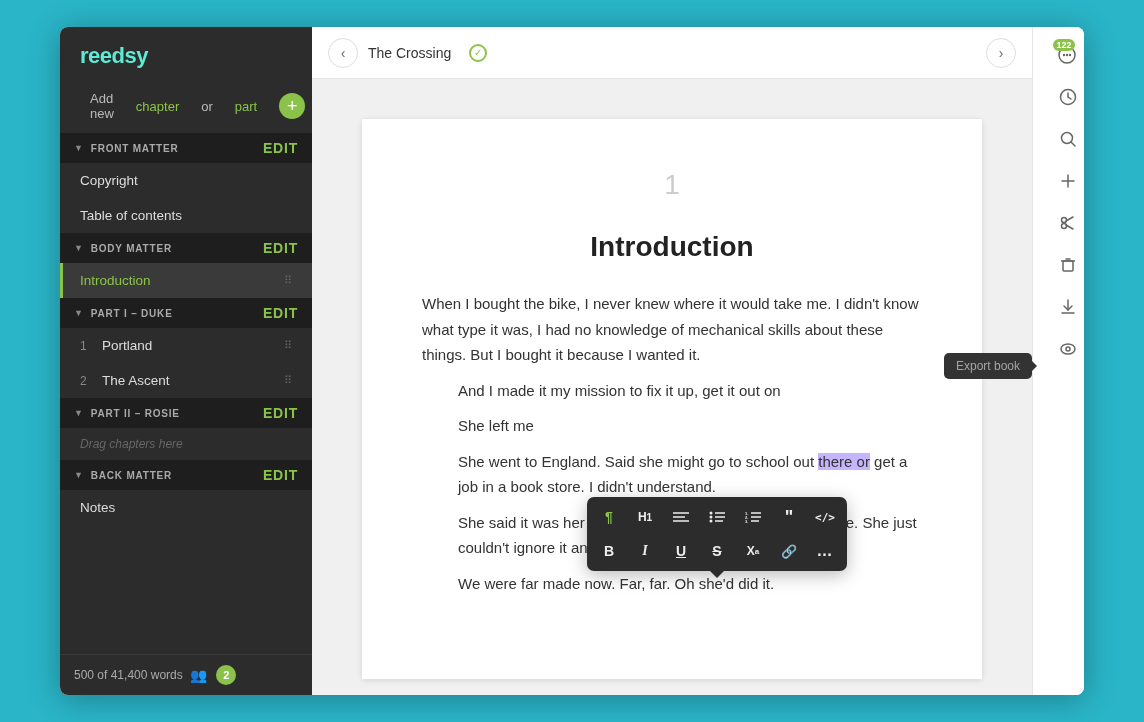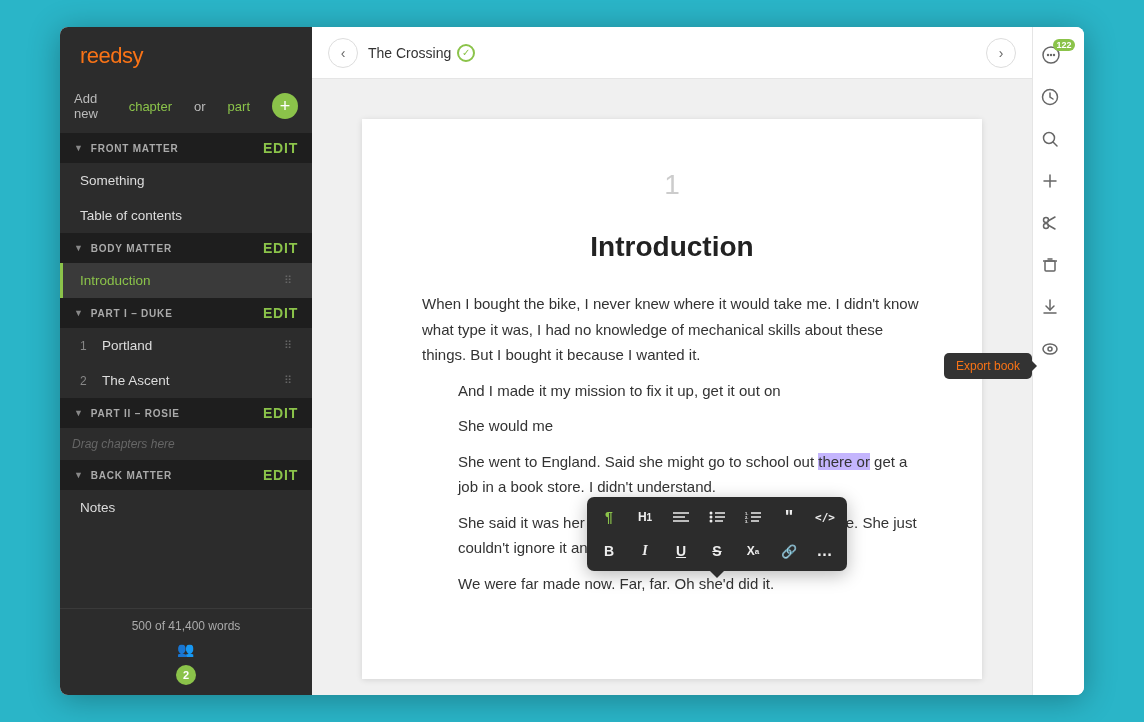--- a/index.html
+++ b/index.html
@@ -27,26 +27,26 @@
       min-width: 252px;
       background: #2c2c2c;
       color: #fff;
       display: flex;
       flex-direction: column;
       overflow-y: auto;
     }
     .sidebar-logo {
       padding: 16px 20px 14px;
       font-size: 22px;
-      font-weight: 400;
-      color: #f97316;
+      font-weight: 700;
+      color: #5eead4;
       letter-spacing: -0.5px;
     }
     .sidebar-add-row {
-      padding: 8px 14px 12px;
+      padding: 8px 30px 12px;
       display: flex;
       align-items: center;
       gap: 22px;
       font-size: 13px;
       color: #bbb;
     }
     .sidebar-add-row a { color: #8bc34a; text-decoration: none; font-weight: 400; }
     .add-btn {
       margin-left: auto;
       width: 26px;
@@ -106,35 +106,34 @@
       color: #888;
       font-size: 12px;
       min-width: 14px;
     }
     .sidebar-item .drag-handle {
       margin-left: auto;
       color: #666;
       font-size: 11px;
     }
     .sidebar-drag-placeholder {
-      padding: 9px 12px;
+      padding: 9px 20px;
       font-size: 12px;
       color: #666;
       font-style: italic;
     }
     .sidebar-footer {
       margin-top: auto;
       padding: 10px 14px;
       border-top: 1px solid #3a3a3a;
       display: flex;
       align-items: center;
       font-size: 12px;
       color: #aaa;
       gap: 8px;
-      flex-direction: column;
     }
     .sidebar-footer .badge {
       background: #8bc34a;
       color: #fff;
       border-radius: 50%;
       width: 20px;
       height: 20px;
       display: flex;
       align-items: center;
       justify-content: center;
@@ -174,21 +173,21 @@
       color: #666;
       font-size: 14px;
       background: #fff;
     }
     .top-bar .chapter-title {
       font-size: 14px;
       font-weight: 500;
       color: #333;
       display: flex;
       align-items: center;
-      gap: 6px;
+      gap: 18px;
     }
     .top-bar .check-icon {
       width: 18px;
       height: 18px;
       border-radius: 50%;
       border: 2px solid #8bc34a;
       display: flex;
       align-items: center;
       justify-content: center;
       color: #8bc34a;
@@ -304,21 +303,21 @@
       padding: 10px 0;
       gap: 6px;
       position: relative;
     }
     .rs-icon {
       width: 36px;
       height: 36px;
       border-radius: 6px;
       display: flex;
       align-items: center;
-      justify-content: flex-start;
+      justify-content: flex-end;
       cursor: pointer;
       color: #666;
       font-size: 16px;
       position: relative;
     }
     .rs-icon .badge-num {
       position: absolute;
       top: 2px;
       right: 2px;
       background: #8bc34a;
@@ -328,21 +327,21 @@
       border-radius: 8px;
       padding: 1px 3px;
       min-width: 16px;
       text-align: center;
     }
     .export-tooltip {
       position: absolute;
       right: 52px;
       top: 326px;
       background: #333;
-      color: #f97316;
+      color: #a3a3a3;
       font-size: 12px;
       padding: 6px 12px;
       border-radius: 5px;
       white-space: nowrap;
       pointer-events: none;
     }
     .export-tooltip::after {
       content: '';
       position: absolute;
       left: 100%;
@@ -367,21 +366,21 @@
       <a>part</a>
       <div class="add-btn">+</div>
     </div>
 
     <div class="section-header">
       <span class="chevron">▼</span>
       <span>FRONT MATTER</span>
       <span class="edit-link">EDIT</span>
     </div>
     <div class="sidebar-item">
-      <span>Something</span>
+      <span>Copyright</span>
     </div>
     <div class="sidebar-item">
       <span>Table of contents</span>
     </div>
 
     <div class="section-header">
       <span class="chevron">▼</span>
       <span>BODY MATTER</span>
       <span class="edit-link">EDIT</span>
     </div>
@@ -443,21 +442,21 @@
     <div class="editor-wrapper">
       <div class="editor-page">
         <div class="page-number">1</div>
         <div class="chapter-heading">Introduction</div>
         <div class="editor-text">
           <p>When I bought the bike, I never knew where it would take me. I didn't know what type it was, I had no knowledge of mechanical skills about these things. But I bought it because I wanted it.</p>
           <p>
             <span class="indent">And I made it my mission to fix it up, get it out on</span>
           </p>
           <p>
-            <span class="indent">She would me</span>
+            <span class="indent">She left me</span>
           </p>
           <p>
             <span class="indent">
               She went to England. Said she might go to school out <span class="highlight">there or</span> get a job in a book store. I didn't understand.
             </span>
           </p>
           <p>
             <span class="indent">She said it was her calling. Something was pulling her there. She just couldn't ignore it any longer.</span>
           </p>
           <p>

